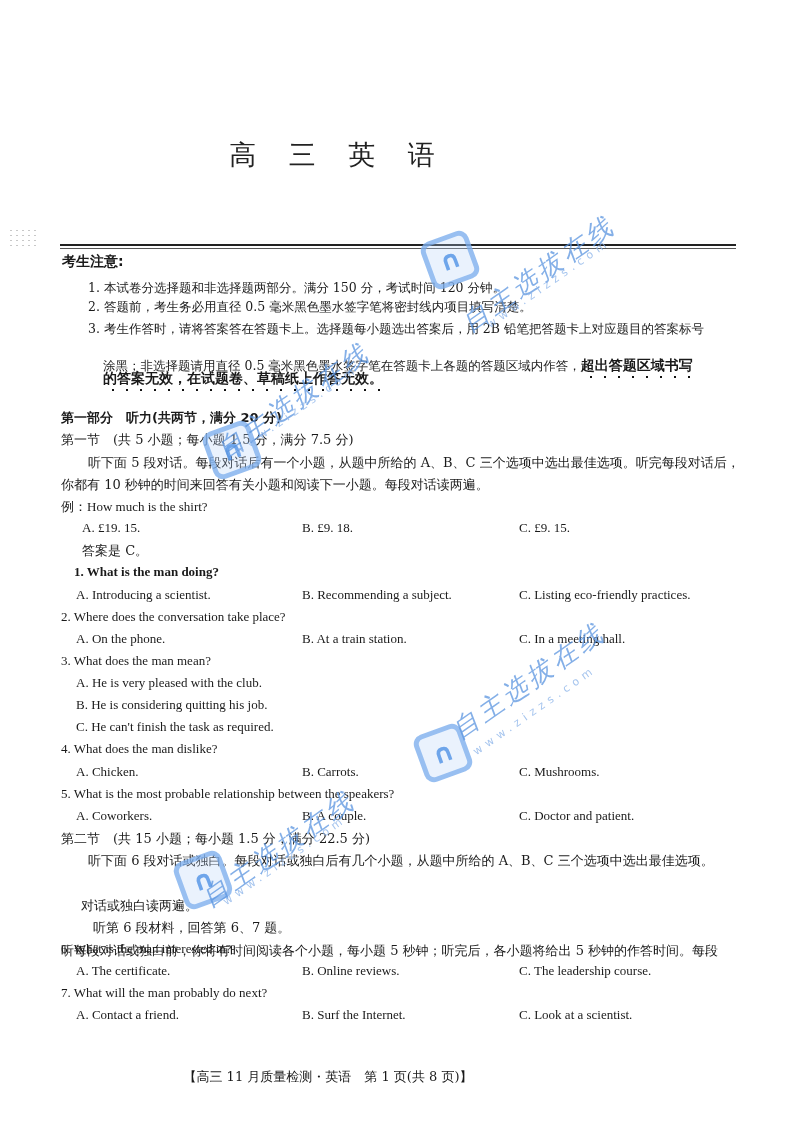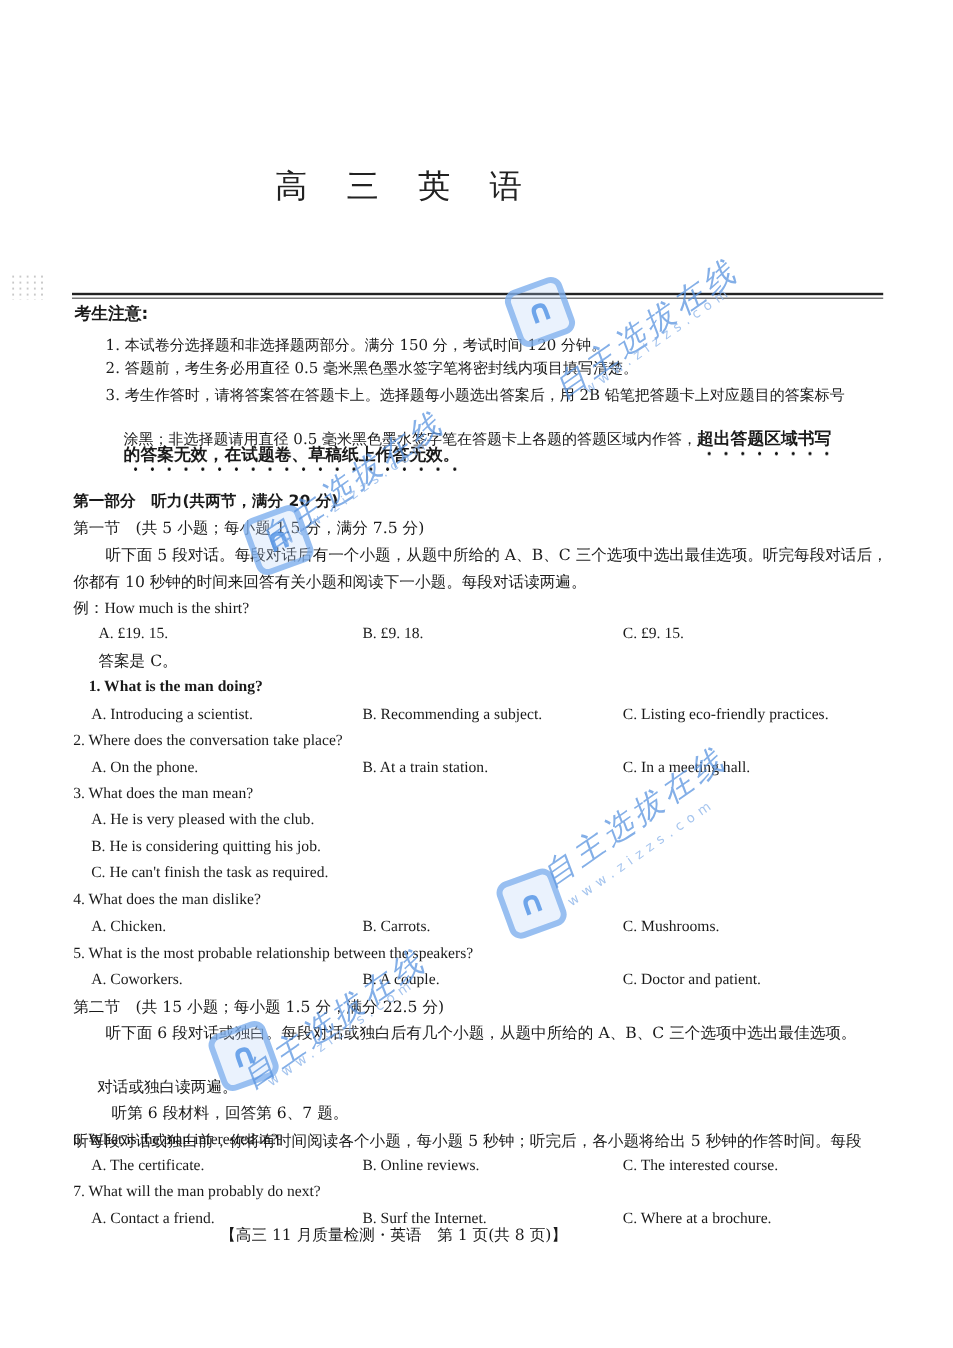--- a/index.html
+++ b/index.html
@@ -26,21 +26,21 @@
   .bold-sans { font-weight: bold; font-family: "DejaVu Sans", sans-serif; font-size: 14px; }
   .emph {
     background-image: radial-gradient(circle, #111 1.2px, transparent 1.5px);
     background-size: 14px 6px; background-repeat: repeat-x; background-position: 3px 100%;
     padding-bottom: 7px;
   }
   .line { font-size: 13px; font-family: "DejaVu Serif", serif; }
   .sec-head { font-weight: bold; font-family: "DejaVu Sans", sans-serif; font-size: 13px; }
   .q { font-size: 13px; font-family: "Liberation Serif", "DejaVu Serif", serif; }
   .opt { font-size: 13px; font-family: "Liberation Serif", "DejaVu Serif", serif; }
-  .footer { left: 0; width: 656px; text-align: center; top: 1020px; font-size: 13px; font-family: "DejaVu Serif", serif; }
+  .footer { left: 0; width: 656px; text-align: center; top: 1068px; font-size: 13px; font-family: "DejaVu Serif", serif; }
   .wm { position: absolute; pointer-events: none; }
   .wm-logo {
     width: 40px; height: 40px; border: 5px solid #7fb0ee; border-radius: 10px;
     transform: rotate(-20deg); opacity: 0.8;
     display: flex; align-items: center; justify-content: center;
     color: #4b8fe6; font-weight: bold; font-size: 26px; font-family: "DejaVu Sans", sans-serif;
     background: rgba(180,210,250,0.35);
   }
   .wm-text {
     transform: rotate(-35deg); transform-origin: left bottom;
@@ -112,26 +112,26 @@
 
 <div class="abs line" style="left:61px; top:830px;">第二节　(共 15 小题；每小题 1.5 分，满分 22.5 分)</div>
 <div class="abs line" style="left:88px; top:852px;">听下面 6 段对话或独白。每段对话或独白后有几个小题，从题中所给的 A、B、C 三个选项中选出最佳选项。</div>
 <div class="abs line" style="left:61px; top:900px;margin-top:42px;">听每段对话或独白前，你将有时间阅读各个小题，每小题 5 秒钟；听完后，各小题将给出 5 秒钟的作答时间。每段</div>
 <div class="abs line" style="left:61px; top:897px;margin-left:20px;">对话或独白读两遍。</div>
 <div class="abs line" style="left:61px; top:919px;padding-left:32px;">听第 6 段材料，回答第 6、7 题。</div>
 
 <div class="abs q" style="left:61px; top:941px;">6. What is the man interested in?</div>
 <div class="abs opt" style="left:76px; top:963px;">A. The certificate.</div>
 <div class="abs opt" style="left:302px; top:963px;">B. Online reviews.</div>
-<div class="abs opt" style="left:519px; top:963px;">C. The interested course.</div>
+<div class="abs opt" style="left:519px; top:963px;">C. The leadership course.</div>
 
 <div class="abs q" style="left:61px; top:985px;">7. What will the man probably do next?</div>
 <div class="abs opt" style="left:76px; top:1007px;">A. Contact a friend.</div>
 <div class="abs opt" style="left:302px; top:1007px;">B. Surf the Internet.</div>
-<div class="abs opt" style="left:519px; top:1007px;">C. Where at a brochure.</div>
+<div class="abs opt" style="left:519px; top:1007px;">C. Look at a scientist.</div>
 
 <div class="abs footer">【高三 11 月质量检测・英语　第 1 页(共 8 页)】</div>
 
 <div class="wm wm-logo" style="left:425px; top:235px;">∩</div>
 <div class="wm wm-text" style="left:475px; top:305px;">自主选拔在线</div>
 <div class="wm wm-url" style="left:492px; top:318px;">www.zizzs.com</div>
 
 <div class="wm wm-logo" style="left:207px; top:425px;">∩</div>
 <div class="wm wm-text" style="left:230px; top:432px;">自主选拔在线</div>
 <div class="wm wm-url" style="left:240px; top:445px;">www.zizzs.com</div>

